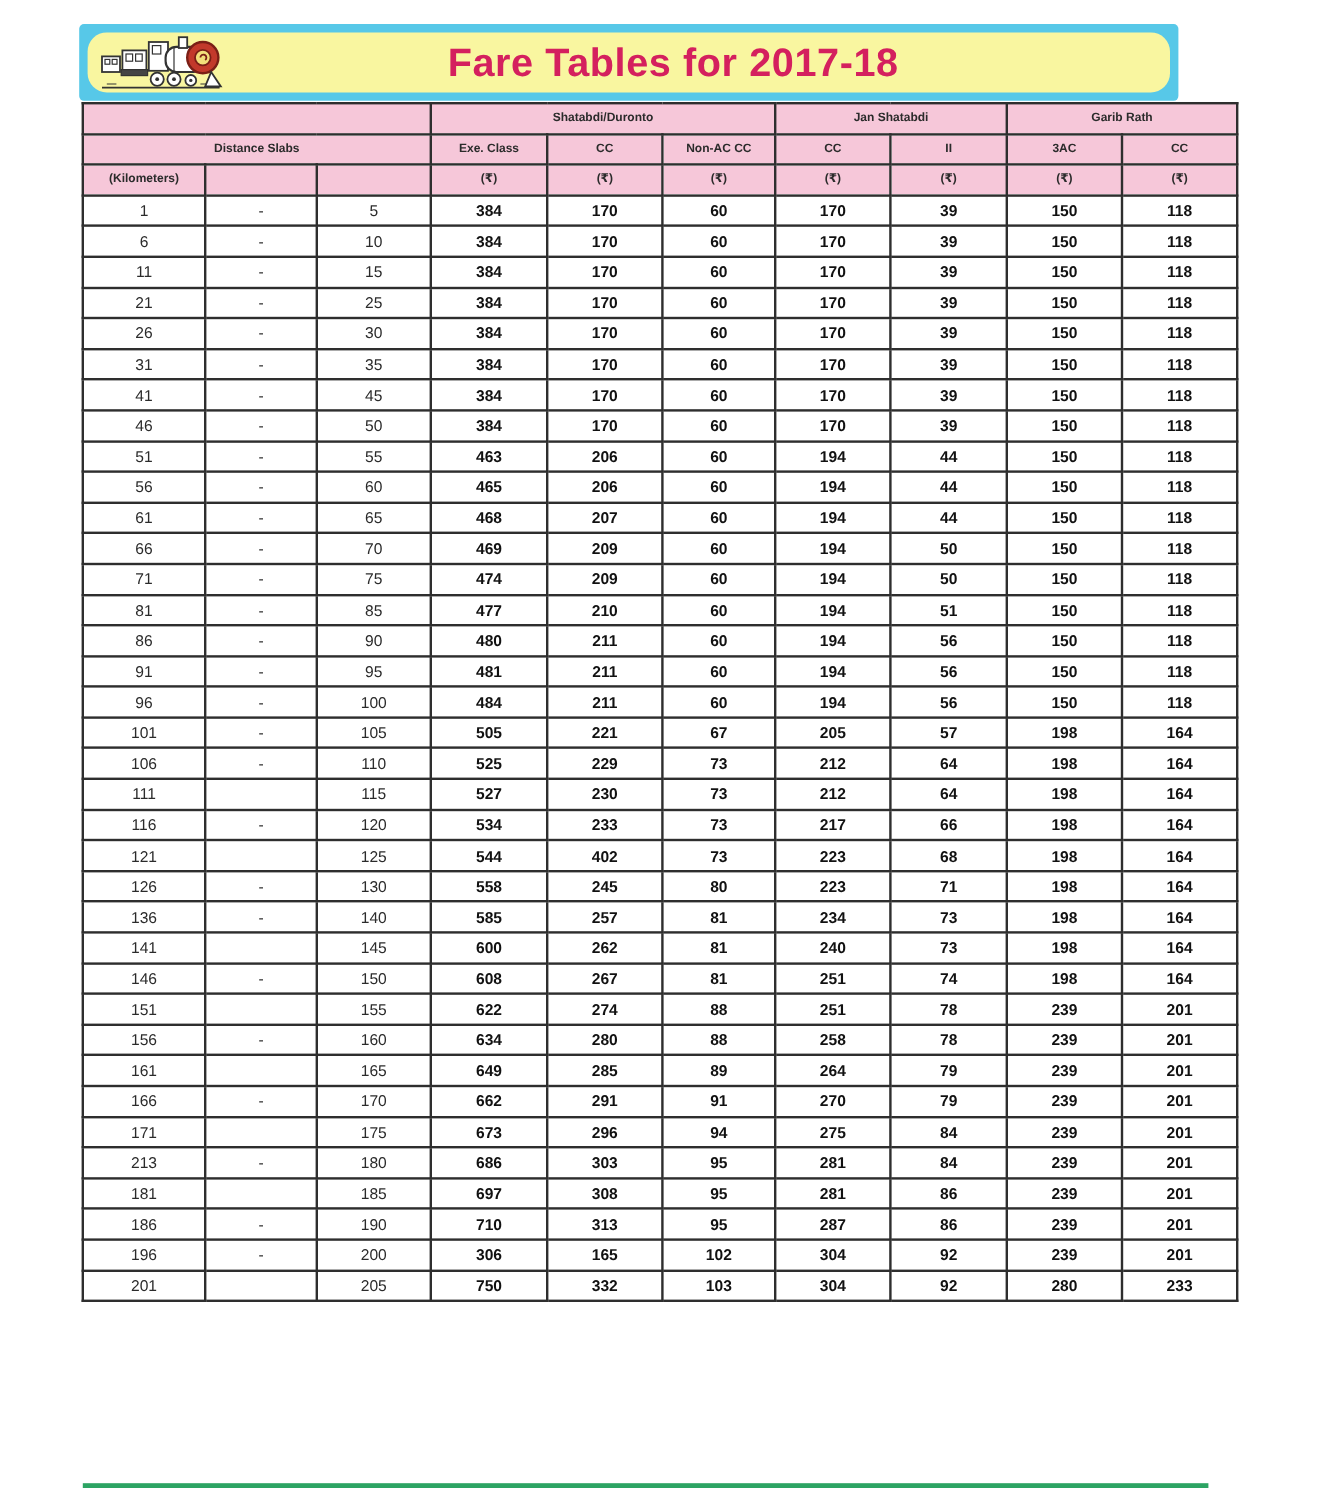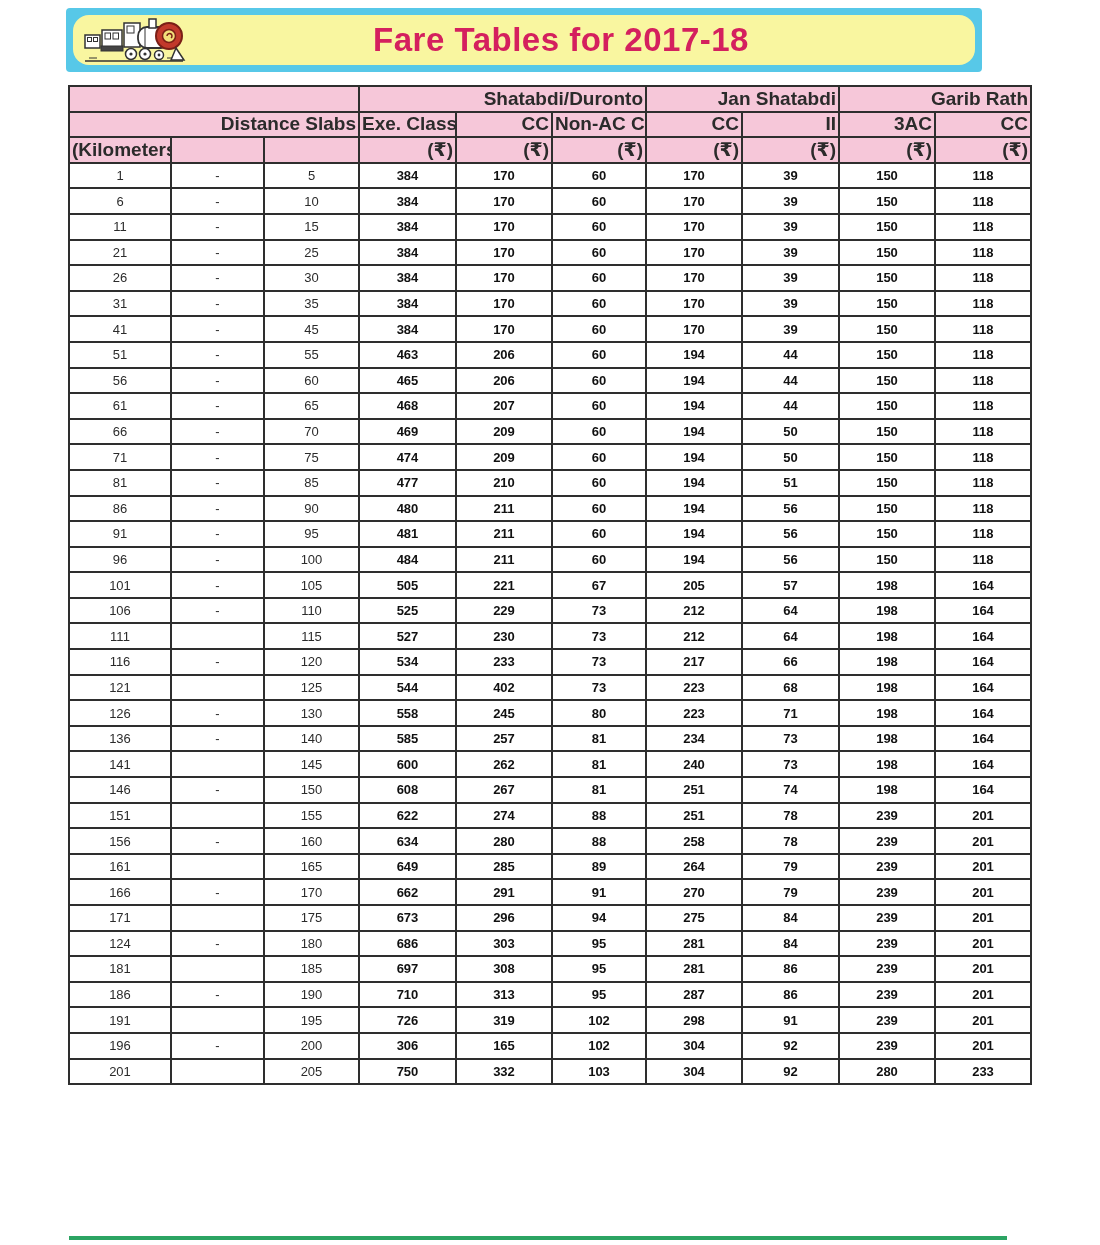--- a/index.html
+++ b/index.html
@@ -3,21 +3,21 @@
 <meta charset="utf-8">
 <style>
   html,body{margin:0;padding:0;}
   body{
     width:1100px;height:1245px;position:relative;background:#ffffff;
     font-family:"Liberation Sans","DejaVu Sans",sans-serif;
     -webkit-font-smoothing:antialiased;
   }
   
   .banner{
-    position:absolute;left:66px;top:8px;width:916px;height:64px;
+    position:absolute;left:66px;top:20px;width:916px;height:64px;
     background:#57c8e8;border-radius:4px;
   }
   .banner-inner{
     position:absolute;left:7px;top:7px;right:7px;bottom:7px;
     background:#f9f6a0;border-radius:16px;
     display:flex;align-items:center;
   }
   .train-wrap{flex:0 0 auto;margin-left:10px;margin-top:2px;}
   .page-title{
     flex:1 1 auto;text-align:center;
@@ -30,21 +30,21 @@
     border-collapse:collapse;table-layout:fixed;
   }
   table.fare th,table.fare td{
     border:2px solid #2e2e2e;
     height:23.6px;padding:0 2px;
     text-align:center;vertical-align:middle;
     overflow:hidden;white-space:nowrap;
   }
   table.fare th{
     background:#f6c7d9;color:#2b2b2b;
-    font-size:19px;font-weight:bold;text-align:right;
+    font-size:10px;font-weight:bold;
   }
   table.fare td{background:#ffffff;font-size:13px;}
   td.km{color:#2b2b2b;font-weight:400;}
   td.fare{color:#111111;font-weight:bold;}
   
   .footer-rule{
     position:absolute;left:69px;top:1236px;width:938px;height:4px;
     background:#2ca463;
   }
 </style>
@@ -216,20 +216,32 @@
         <td class="km">45</td>
         <td class="fare">384</td>
         <td class="fare">170</td>
         <td class="fare">60</td>
         <td class="fare">170</td>
         <td class="fare">39</td>
         <td class="fare">150</td>
         <td class="fare">118</td>
       </tr>
       <tr>
+        <td class="km">46</td>
+        <td class="km">-</td>
+        <td class="km">50</td>
+        <td class="fare">384</td>
+        <td class="fare">170</td>
+        <td class="fare">60</td>
+        <td class="fare">170</td>
+        <td class="fare">39</td>
+        <td class="fare">150</td>
+        <td class="fare">118</td>
+      </tr>
+      <tr>
         <td class="km">51</td>
         <td class="km">-</td>
         <td class="km">55</td>
         <td class="fare">463</td>
         <td class="fare">206</td>
         <td class="fare">60</td>
         <td class="fare">194</td>
         <td class="fare">44</td>
         <td class="fare">150</td>
         <td class="fare">118</td>
@@ -492,21 +504,21 @@
         <td class="km">175</td>
         <td class="fare">673</td>
         <td class="fare">296</td>
         <td class="fare">94</td>
         <td class="fare">275</td>
         <td class="fare">84</td>
         <td class="fare">239</td>
         <td class="fare">201</td>
       </tr>
       <tr>
-        <td class="km">124</td>
+        <td class="km">213</td>
         <td class="km">-</td>
         <td class="km">180</td>
         <td class="fare">686</td>
         <td class="fare">303</td>
         <td class="fare">95</td>
         <td class="fare">281</td>
         <td class="fare">84</td>
         <td class="fare">239</td>
         <td class="fare">201</td>
       </tr>
@@ -524,32 +536,20 @@
       </tr>
       <tr>
         <td class="km">186</td>
         <td class="km">-</td>
         <td class="km">190</td>
         <td class="fare">710</td>
         <td class="fare">313</td>
         <td class="fare">95</td>
         <td class="fare">287</td>
         <td class="fare">86</td>
-        <td class="fare">239</td>
-        <td class="fare">201</td>
-      </tr>
-      <tr>
-        <td class="km">191</td>
-        <td class="km"></td>
-        <td class="km">195</td>
-        <td class="fare">726</td>
-        <td class="fare">319</td>
-        <td class="fare">102</td>
-        <td class="fare">298</td>
-        <td class="fare">91</td>
         <td class="fare">239</td>
         <td class="fare">201</td>
       </tr>
       <tr>
         <td class="km">196</td>
         <td class="km">-</td>
         <td class="km">200</td>
         <td class="fare">306</td>
         <td class="fare">165</td>
         <td class="fare">102</td>

